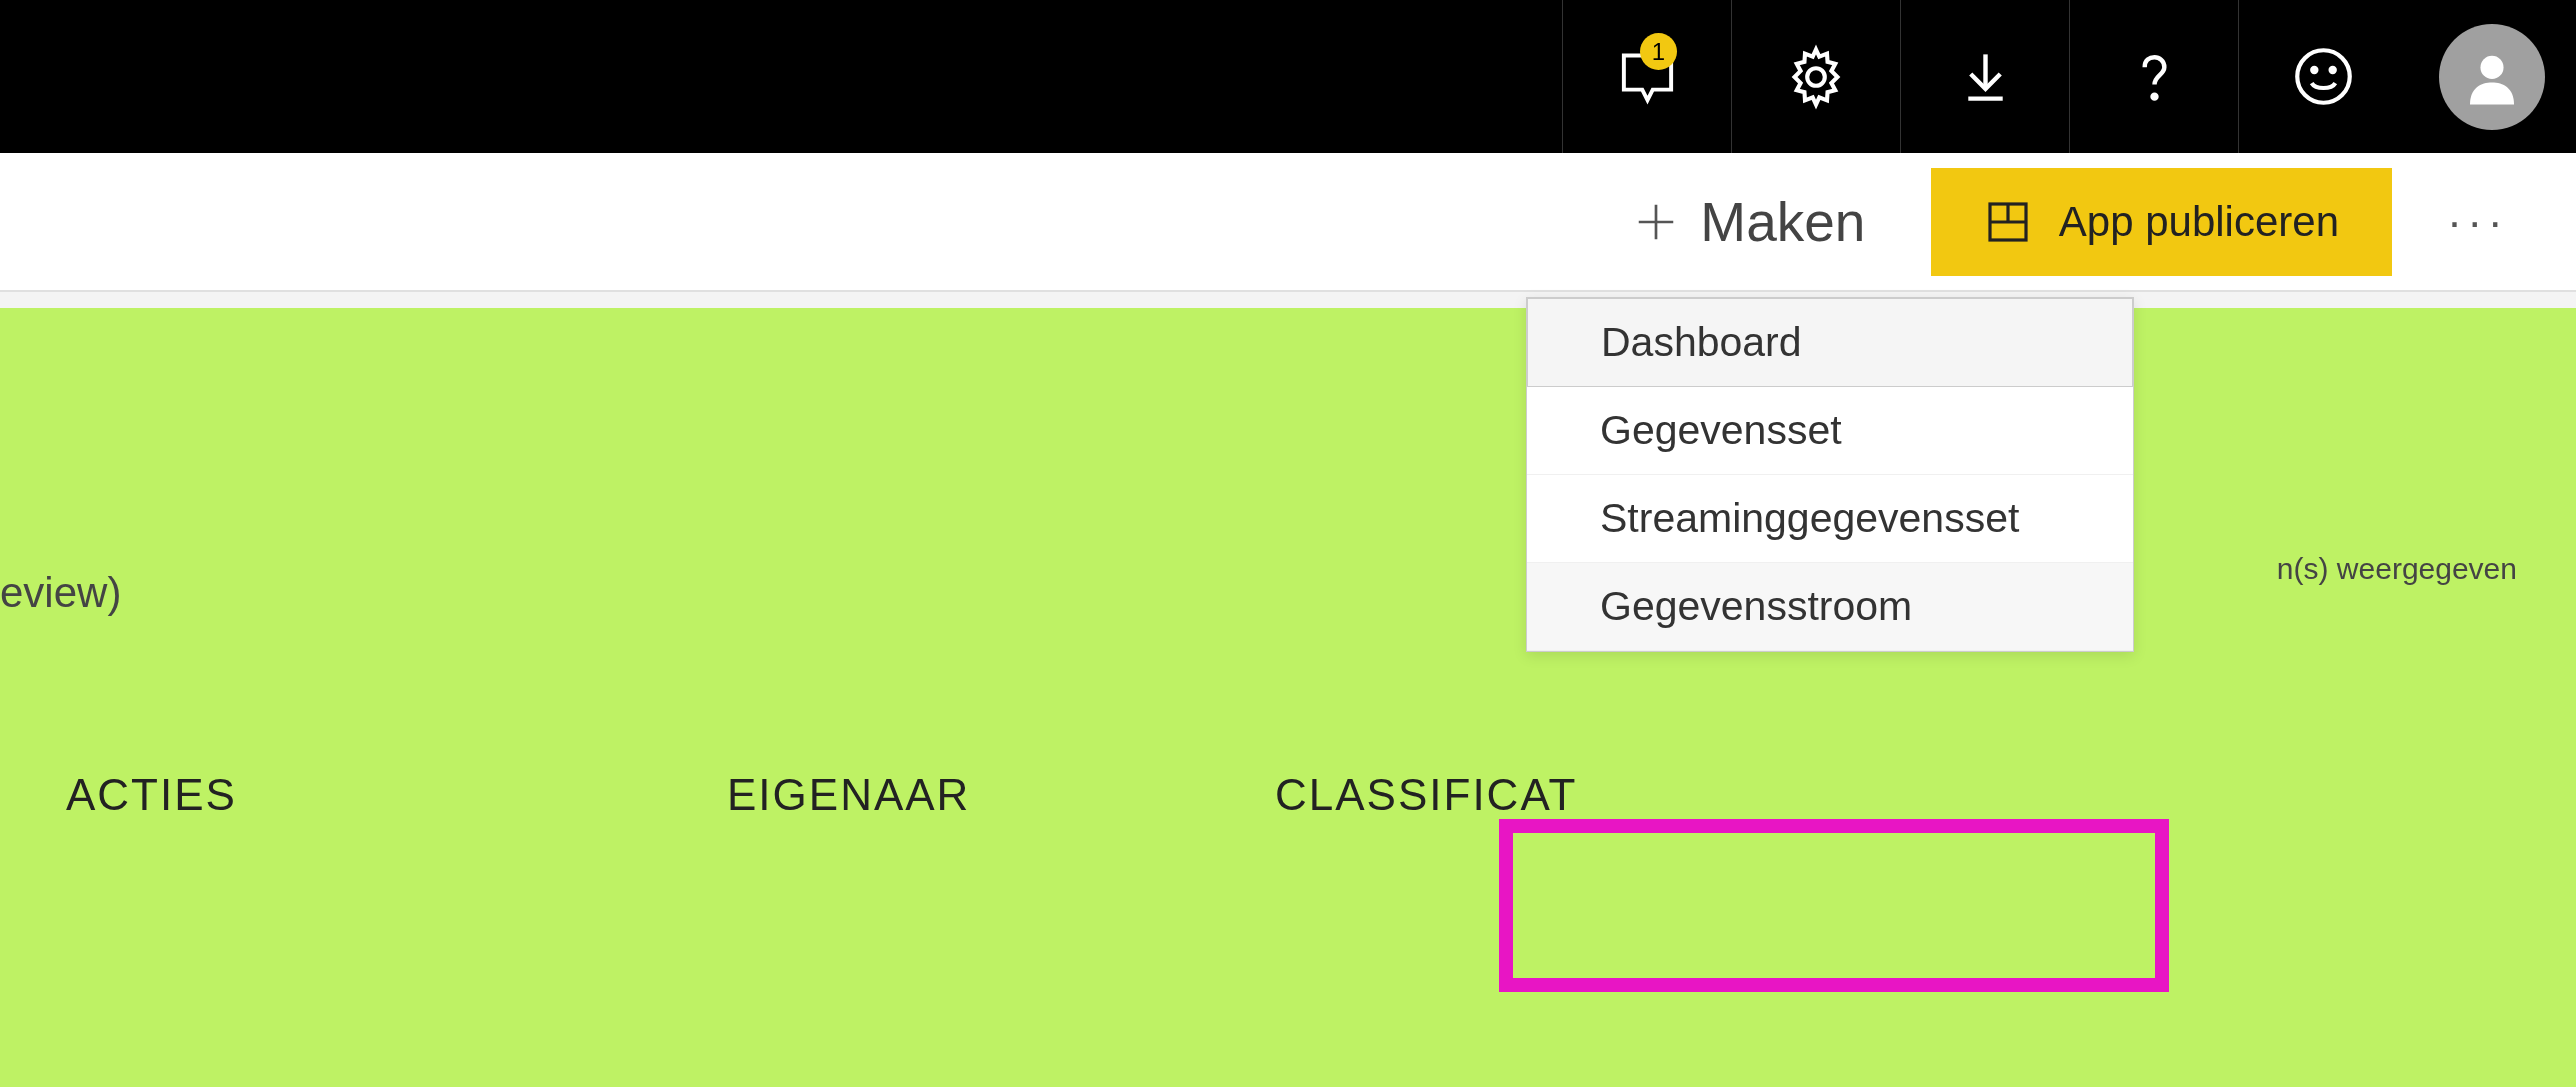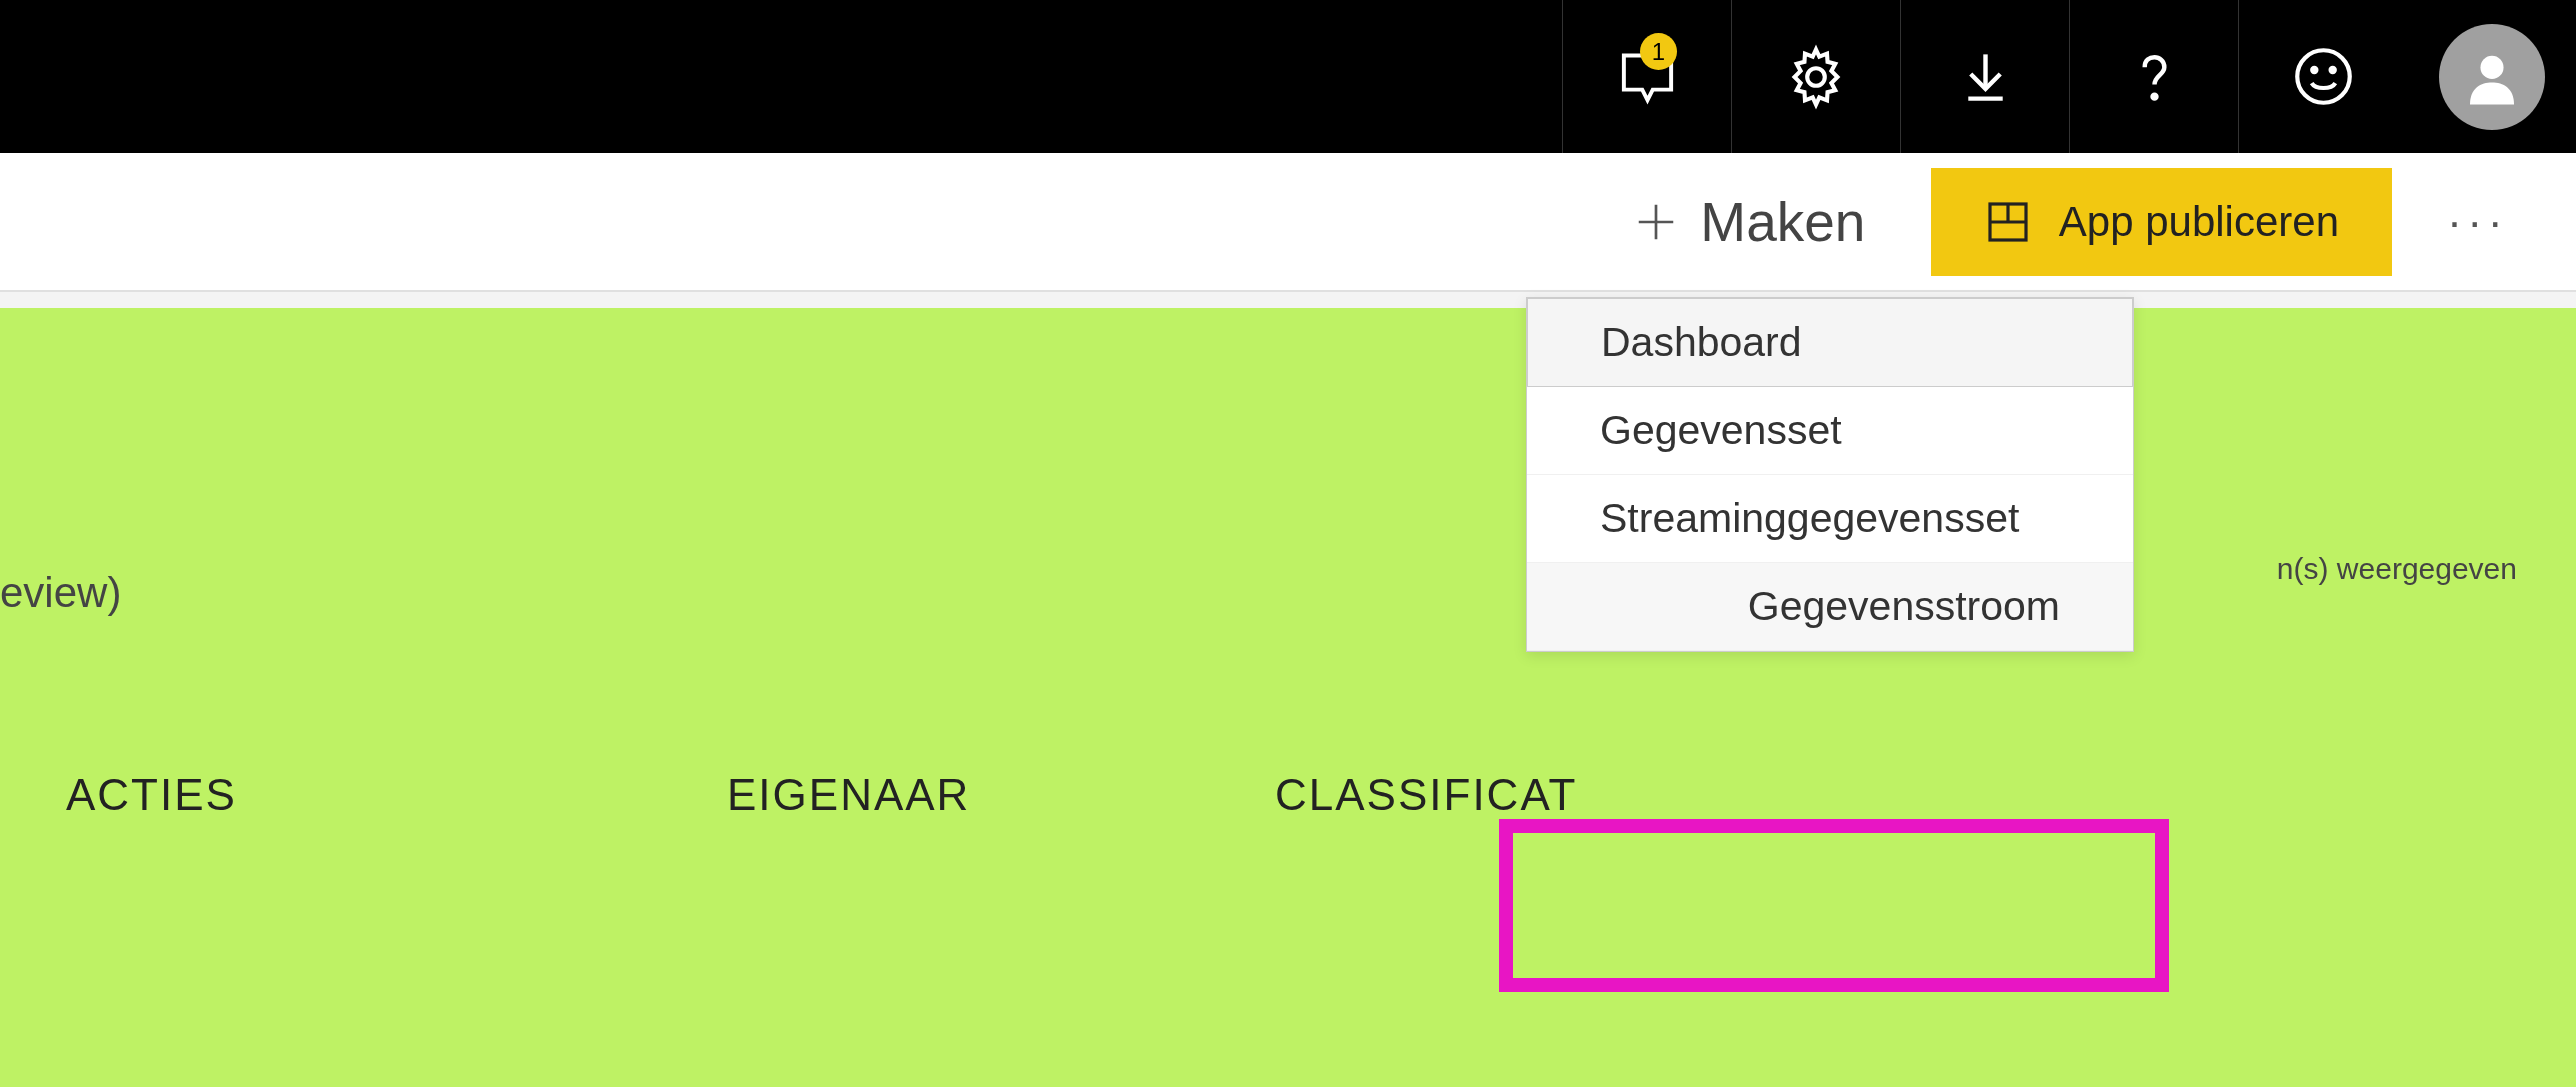--- a/index.html
+++ b/index.html
@@ -170,21 +170,20 @@
       cursor: pointer;
       border-bottom: 0.7px solid #f0f0f0;
     }
     .dropdown-item.hovered {
       background: #f5f5f5;
       border: 1.3px solid #ccc;
     }
     .dropdown-item.highlighted-pink {
       background: #f7f7f7;
       position: relative;
-      text-align: right;
     }
     .pink-box {
       position: absolute;
       left: 1499px;
       top: 819px;
       width: 670px;
       height: 173px;
       border: 14.5px solid #e815c4;
       z-index: 20;
       pointer-events: none;

